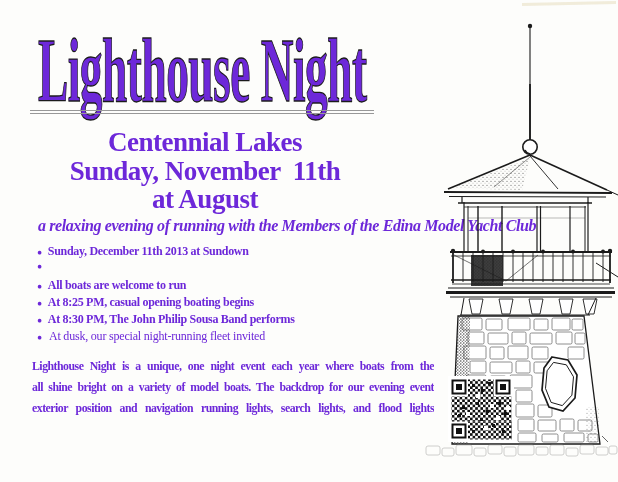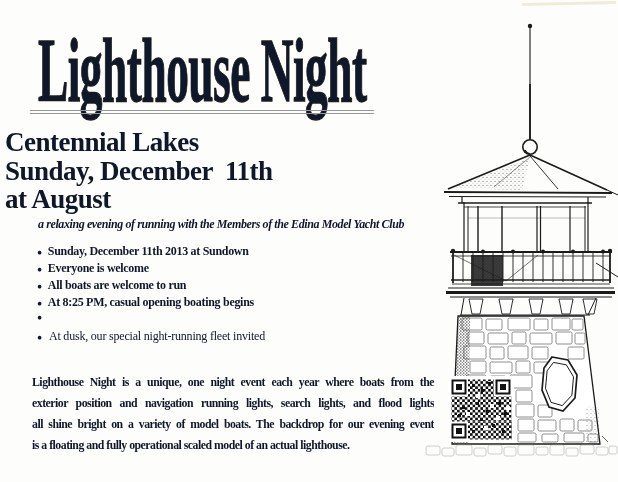--- a/index.html
+++ b/index.html
@@ -1,102 +1,101 @@
 <!DOCTYPE html>
 <html><head>
 <meta charset="utf-8">
 <style>
   html,body { margin:0; padding:0; background:#ffffff; }
   .page {
     position:relative; width:618px; height:482px; overflow:hidden;
-    background:#fdfdfb; color:#0f172a;
+    background:#fdfdfb; color:#6d28d9;
     font-family:"Liberation Serif","DejaVu Serif",serif;
   }
   .artifact{ position:absolute; left:522px; top:2px; width:94px; height:2.5px;
     background:#ece6cf; opacity:.75; transform:rotate(-1.2deg); }
 
   .title{
     position:absolute; left:38px; top:24px; font-size:92px; font-weight:700;
     line-height:92px; white-space:nowrap; letter-spacing:-1px;
     transform:scaleX(0.493); transform-origin:left top;
     -webkit-text-stroke:1.3px #1b1b1b;
   }
   .rule{ position:absolute; left:30px; top:110px; width:344px; height:2.4px;
     border-top:1.5px solid #989898; border-bottom:1.5px solid #989898; }
 
-  .subtitle{ position:absolute; left:5px; top:128px; width:400px; 
+  .subtitle{ position:absolute; left:5px; top:128px; width:400px; text-align:center;
     font-size:27px; font-weight:700; line-height:28.5px; letter-spacing:-0.5px; }
   .subtitle div{ white-space:pre; }
 
-  .tagline{ position:absolute; left:38px; top:217px; font-size:12px;
+  .tagline{ position:absolute; left:38px; top:217px; font-size:16px;
     font-style:italic; font-weight:700; letter-spacing:-0.4px; white-space:nowrap; }
 
   .bullets{ position:absolute; left:37px; top:244px; font-size:12px; font-weight:700;
     letter-spacing:-0.3px; }
   .bullet-row{ display:flex; align-items:baseline; height:17px; white-space:nowrap; }
   .bullet-dot{ font-size:8.5px; margin-right:6px; flex:0 0 auto; }
   .bullet-row.alt{ font-weight:400; letter-spacing:-0.2px; }
   .bullet-row.alt .bullet-dot{ margin-right:7px; }
 
-  .para{ position:absolute; left:32px; top:372px; width:402px; font-size:11.8px;
+  .para{ position:absolute; left:32px; top:356px; width:402px; font-size:11.8px;
     font-weight:700; line-height:21px; letter-spacing:-0.5px; }
   .para .line{ text-align:justify; text-align-last:justify; height:21px; overflow:hidden; }
   .para .line.last{ text-align-last:left; }
 
   .art{ position:absolute; left:418px; top:12px; width:200px; height:460px; }
 </style>
 </head>
 <body>
 
 <div class="page">
 
   <div class="artifact"></div>
 
   <div class="title">Lighthouse Night</div>
   <div class="rule"></div>
 
   <div class="subtitle">
     <div>Centennial Lakes</div>
-    <div>Sunday, December  11th</div>
+    <div>Sunday, November  11th</div>
     <div>at August</div>
   </div>
 
   <div class="tagline">a relaxing evening of running with the Members of the Edina Model Yacht Club</div>
 
   <div class="bullets">
     <div class="bullet-row">
       <span class="bullet-dot">●</span>
       <span>Sunday, December 11th 2013 at Sundown</span>
     </div>
     <div class="bullet-row">
       <span class="bullet-dot">●</span>
-      <span>Everyone is welcome</span>
     </div>
     <div class="bullet-row">
       <span class="bullet-dot">●</span>
       <span>All boats are welcome to run</span>
     </div>
     <div class="bullet-row">
       <span class="bullet-dot">●</span>
       <span>At 8:25 PM, casual opening boating begins</span>
     </div>
     <div class="bullet-row">
       <span class="bullet-dot">●</span>
+      <span>At 8:30 PM, The John Philip Sousa Band performs</span>
     </div>
     <div class="bullet-row alt">
       <span class="bullet-dot">●</span>
       <span>At dusk, our special night-running fleet invited</span>
     </div>
   </div>
 
   <div class="para">
     <div class="line">Lighthouse Night is a unique, one night event each year where boats from the</div>
+    <div class="line">all shine bright on a variety of model boats. The backdrop for our evening event</div>
     <div class="line">exterior position and navigation running lights, search lights, and flood lights</div>
-    <div class="line">all shine bright on a variety of model boats. The backdrop for our evening event</div>
-    <div class="line last">is a floating and fully operational scaled model of an actual lighthouse.</div>
   </div>
 
   <svg class="art" viewBox="0 0 200 460">
     <defs>
       <pattern id="stip" width="3" height="3" patternUnits="userSpaceOnUse">
         <circle cx="0.8" cy="0.9" r="0.75" fill="#222"></circle>
         <circle cx="2.3" cy="2.3" r="0.55" fill="#222"></circle>
       </pattern>
       <pattern id="stip2" width="4" height="4" patternUnits="userSpaceOnUse">
         <circle cx="1" cy="1.2" r="0.55" fill="#333"></circle>

